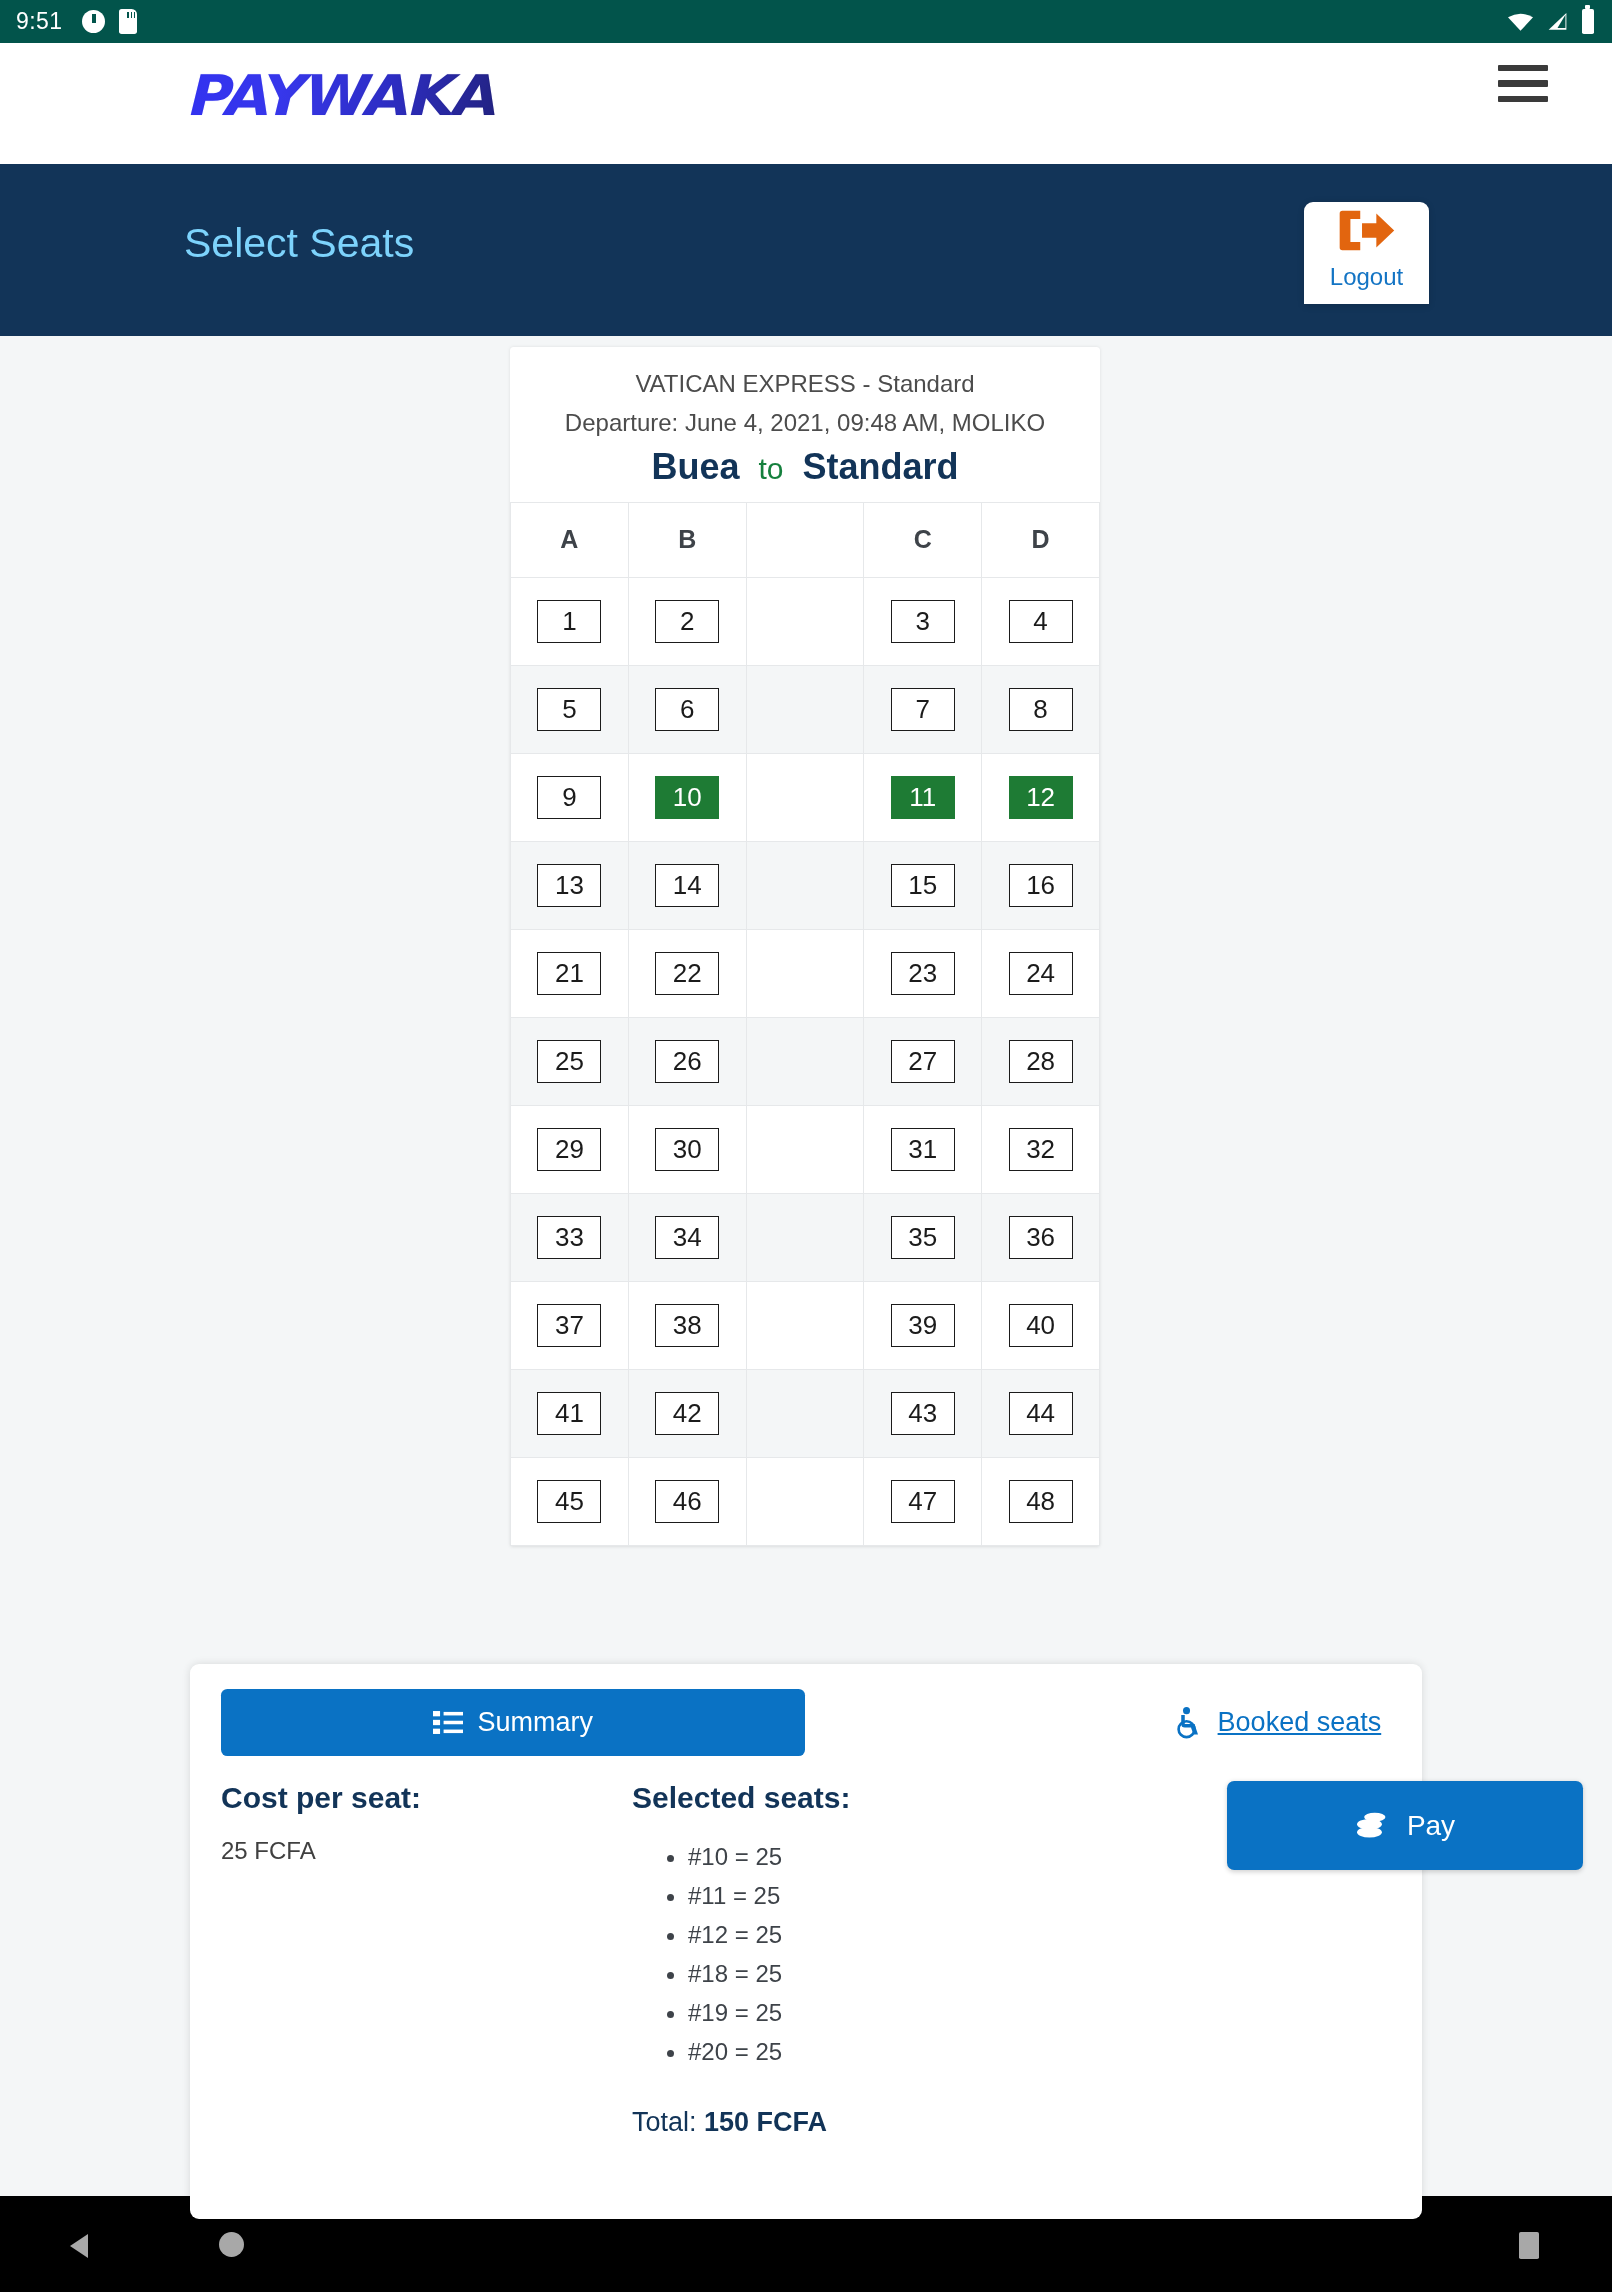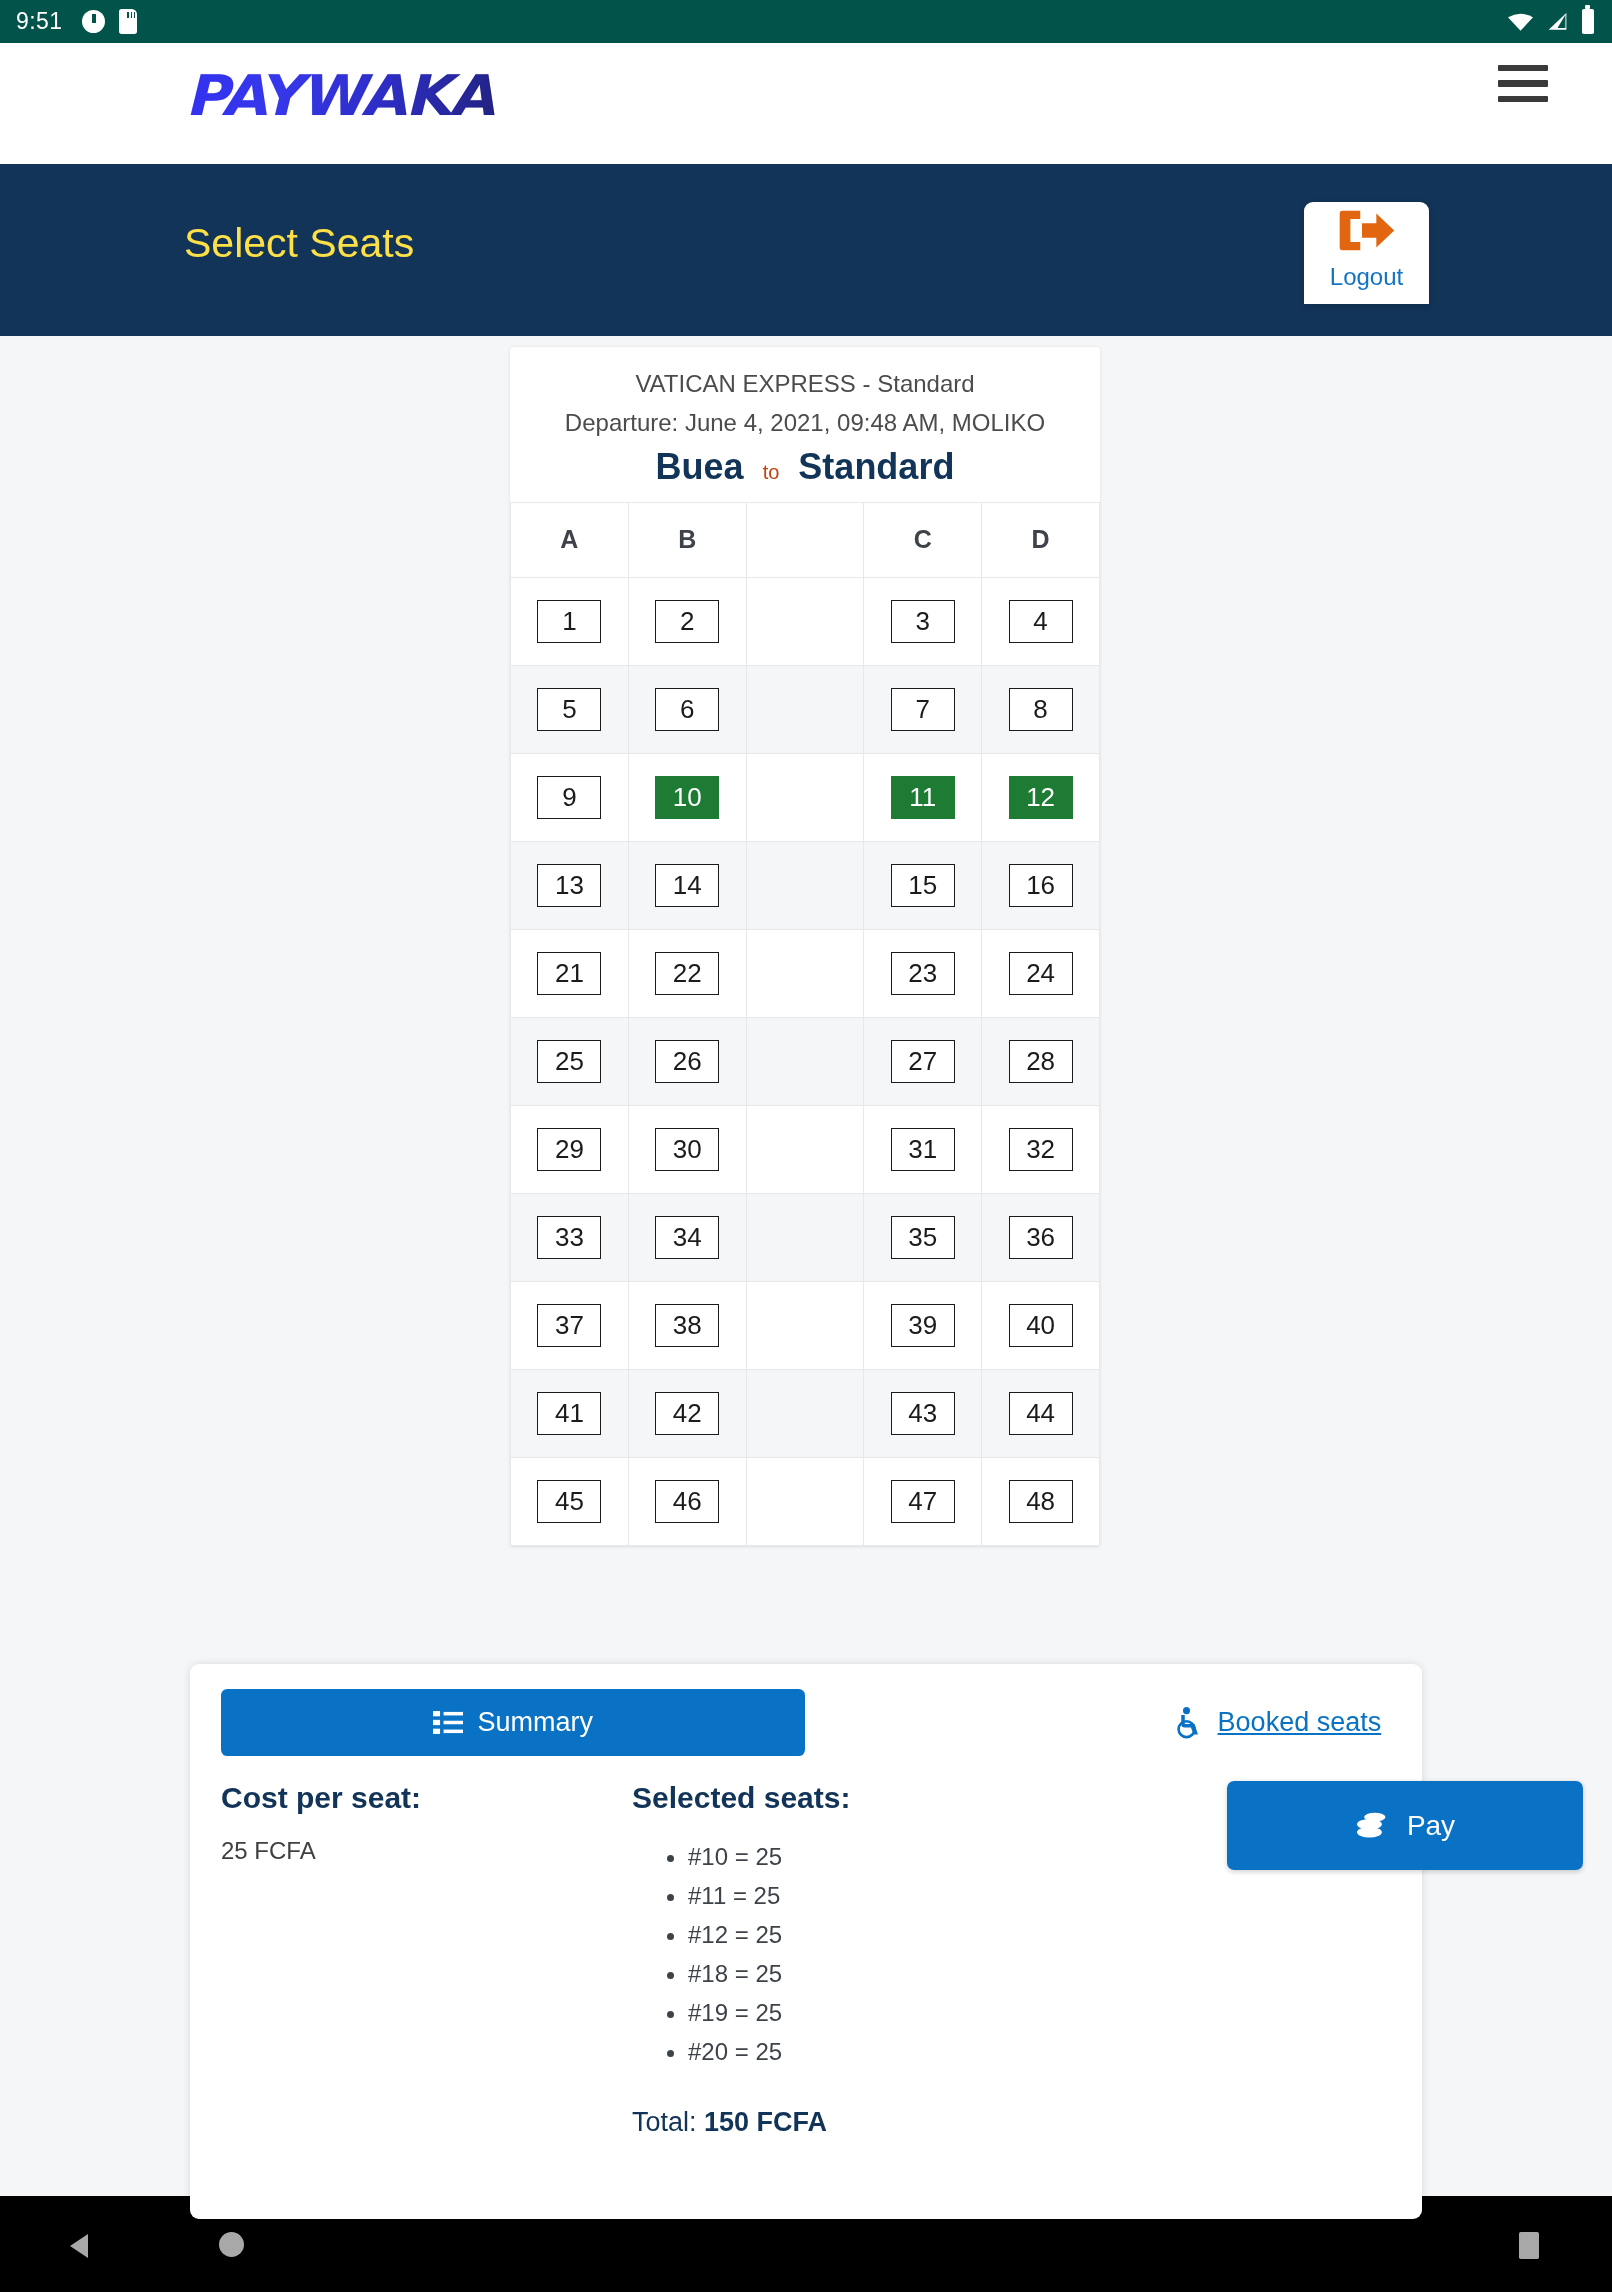--- a/index.html
+++ b/index.html
@@ -57,21 +57,21 @@
     font-family: "Liberation Sans", sans-serif;
   }
 
   
   .pagehead {
     position: absolute; left: 0; top: 164px; width: 1612px; height: 172px;
     background: #123458;
   }
   .pagetitle {
     position: absolute; left: 184px; top: 56px;
-    color: #fde047; font-size: 41px; font-weight: 400;
+    color: #7dd3fc; font-size: 41px; font-weight: 400;
   }
   .logout-card {
     position: absolute; left: 1304px; top: 202px;
     width: 125px; height: 102px;
     background: #ffffff; border-radius: 9px 9px 0 0;
     box-shadow: 0 1.8px 7.2px rgba(0,0,0,.14);
     display: flex; flex-direction: column; align-items: center; justify-content: center;
     gap: 9px; padding-bottom: 7.2px;
     z-index: 5;
   }
@@ -81,21 +81,21 @@
   .seatcard {
     position: absolute; left: 510px; top: 347px; width: 590px;
     background: #ffffff;
     box-shadow: 0 0.9px 3.6px rgba(0,0,0,.10);
     border-radius: 3.6px;
   }
   .trip { padding: 23px 9px 14.3px; text-align: center; }
   .trip-line1 { font-size: 24px; color: #4c4c4c; margin-bottom: 10.7px; }
   .trip-line2 { font-size: 24px; color: #4c4c4c; margin-bottom: 9px; }
   .trip-route { font-size: 36px; color: #123458; font-weight: 700; }
-  .trip-route .to { font-size: 20px; font-weight: 400; color: #c2410c; padding: 0 9px; text-align: center; }
+  .trip-route .to { font-size: 30px; font-weight: 400; color: #15803d; padding: 0 9px; text-align: center; }
 
   table.seats { width: 590px; border-collapse: collapse; table-layout: fixed; }
   table.seats th, table.seats td {
     border: 0.9px solid #e6e8ea;
     height: 88px; text-align: center; vertical-align: middle;
     padding: 0;
   }
   table.seats th { font-size: 25px; color: #3e4349; font-weight: 700; height: 75px; }
   table.seats tbody tr:nth-child(even) { background: #f4f6f7; }
   .seat {

